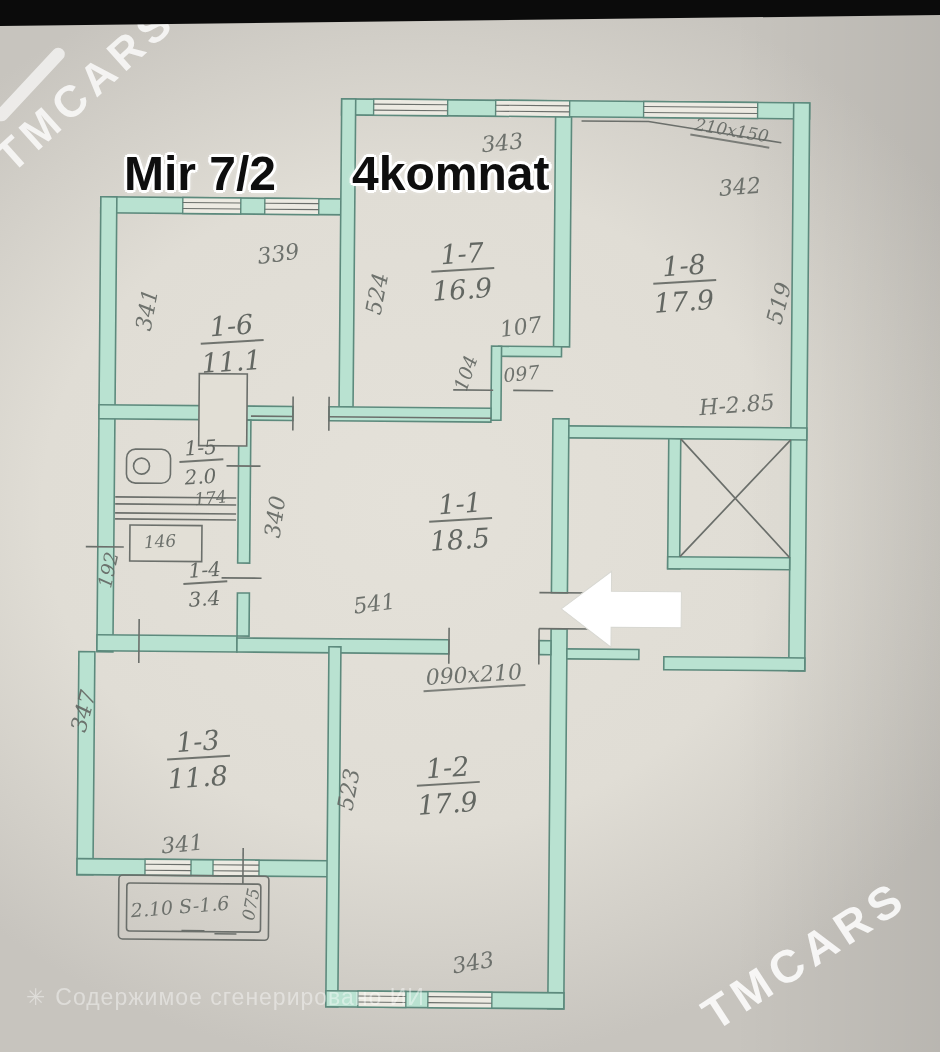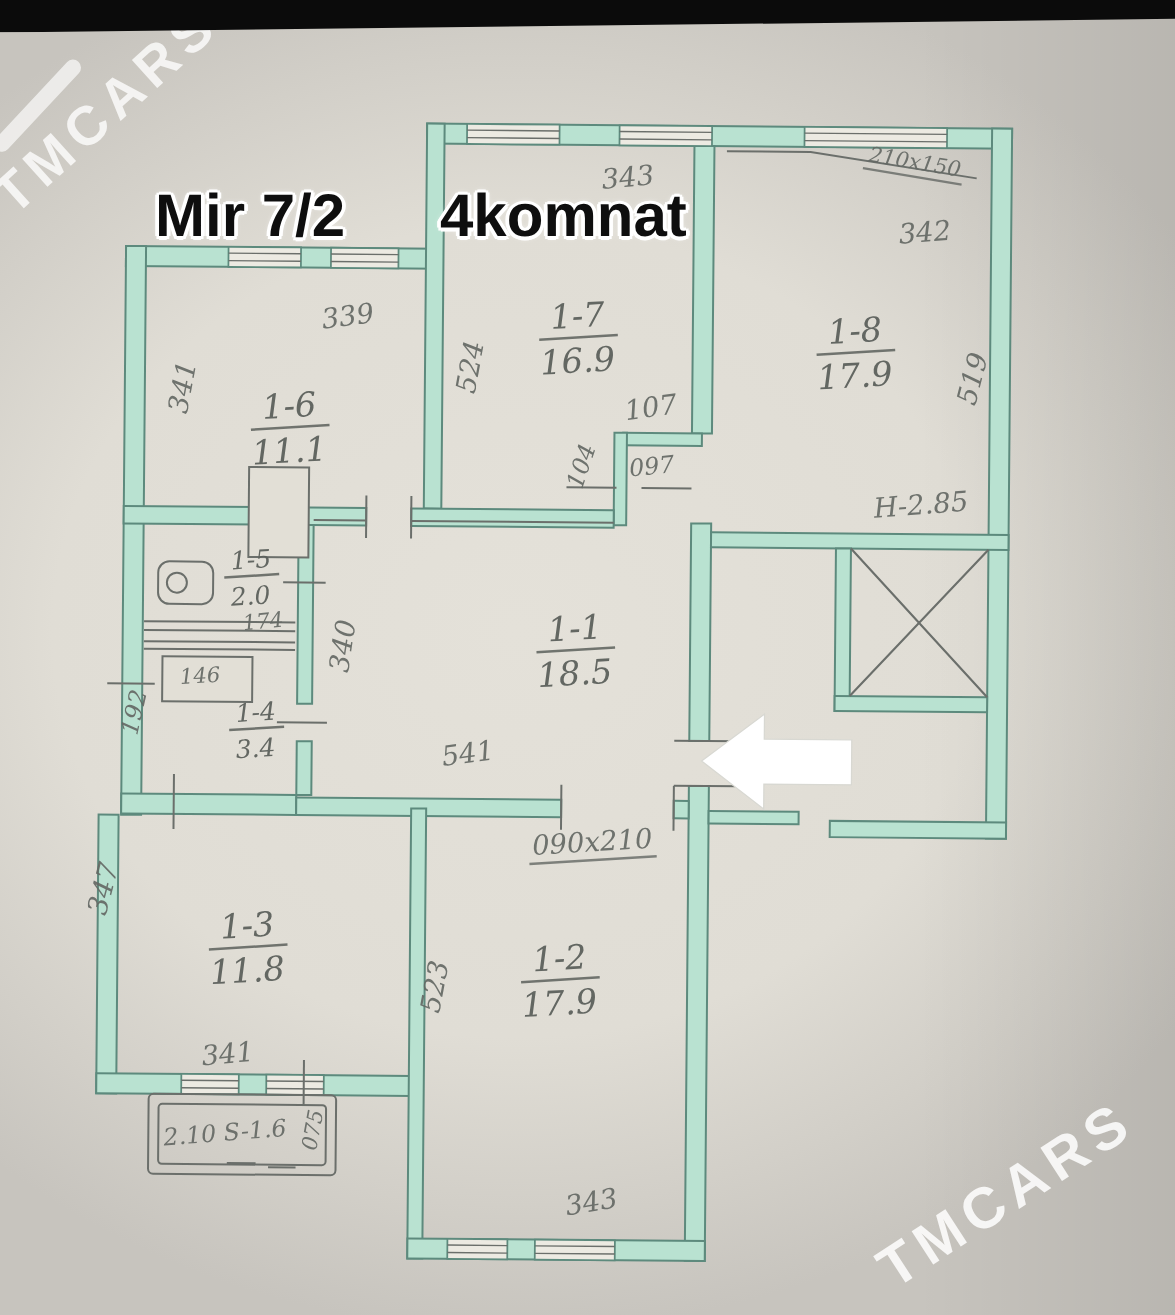--- a/index.html
+++ b/index.html
@@ -188,15 +188,18 @@
 
   <div id="title">
     <div class="title-part" id="title-address">Mir 7/2</div>
     <div class="title-part" id="title-komnat">4komnat</div>
   </div>
 
   <div id="swoosh"></div>
   <div class="wm" id="wm-tl">TMCARS</div>
   <div class="wm" id="wm-br">TMCARS</div>
 
+  <div id="ai-caption">
+    <span class="ic">✳</span><span>Содержимое сгенерировано ИИ</span>
+  </div>
 
   <div id="topbar"></div>
 </div>
 
 </body></html>

